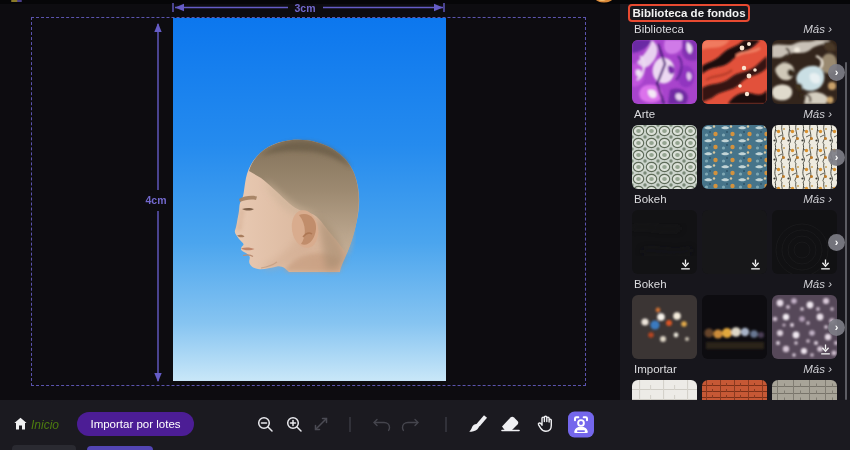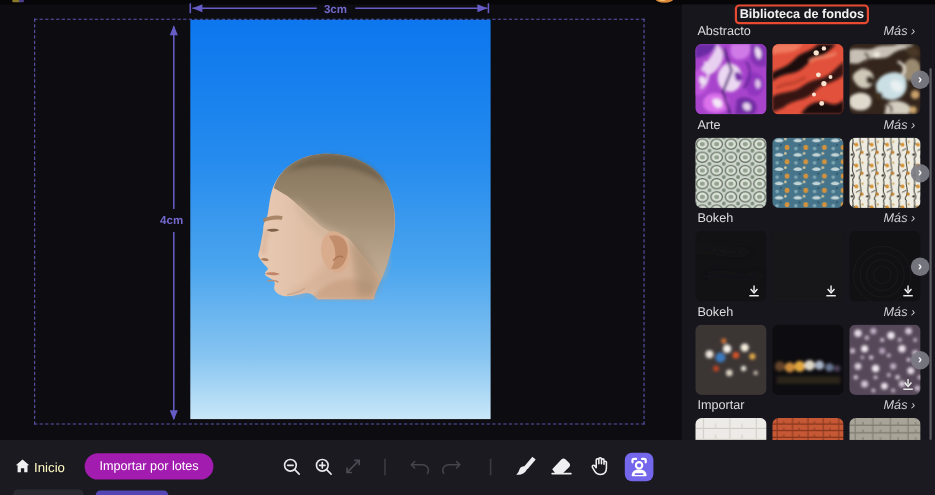--- a/index.html
+++ b/index.html
@@ -107,23 +107,23 @@
   <text x="305" y="11.5" font-size="10.5" font-weight="bold" fill="#7268cc" text-anchor="middle">3cm</text>
   <text x="156" y="204" font-size="10.5" font-weight="bold" fill="#7268cc" text-anchor="middle">4cm</text>
 
   <ellipse cx="604" cy="-1.5" rx="8.5" ry="4" fill="#d98838"></ellipse>
   <ellipse cx="602" cy="-2" rx="4.5" ry="3" fill="#f2bc6e"></ellipse>
 
   <rect x="11" y="0" width="8" height="2" rx="1" fill="#8a7a28"></rect>
   <rect x="17" y="0" width="5" height="2" rx="1" fill="#4a3e8a"></rect>
 </svg>
 
-<div class="abs" style="left:628px;top:4px;width:114px;height:14px;border:2px solid #e84a31;border-radius:4px;padding:0 2px;font-size:11.5px;font-weight:bold;color:#f2f2f2;display:flex;align-items:center;justify-content:center;margin-left:40px;">Biblioteca de fondos</div>
-
-<div class="abs lbl" style="top:23px;">Abstracto</div>
+<div class="abs" style="left:628px;top:4px;width:114px;height:14px;border:2px solid #e84a31;border-radius:4px;padding:0 2px;font-size:11.5px;font-weight:bold;color:#f2f2f2;display:flex;align-items:center;justify-content:center;">Biblioteca de fondos</div>
+
+<div class="abs lbl" style="top:23px;">Biblioteca</div>
 <div class="abs lbl" style="top:108px;">Arte</div>
 <div class="abs lbl" style="top:193px;">Bokeh</div>
 <div class="abs lbl" style="top:278px;">Bokeh</div>
 <div class="abs lbl" style="top:363px;">Importar</div>
 <div class="abs mas" style="top:23px;">Más ›</div>
 <div class="abs mas" style="top:108px;">Más ›</div>
 <div class="abs mas" style="top:193px;">Más ›</div>
 <div class="abs mas" style="top:278px;">Más ›</div>
 <div class="abs mas" style="top:363px;">Más ›</div>
 <style>
@@ -409,23 +409,23 @@
 </pattern>
       </defs>
 <rect width="65" height="20" fill="url(#br3)"></rect>
     </svg></div>
 
 <div class="abs" style="left:845px;top:62px;width:2px;height:338px;background:#5c5c63;border-radius:1px;"></div>
 
 <svg class="abs" style="left:14px;top:417px;" width="13" height="13" viewBox="0 0 13 13">
   <path d="M6.5,0.8 L12.6,6 L11,6 L11,12.4 L8,12.4 L8,8.6 L5,8.6 L5,12.4 L2,12.4 L2,6 L0.4,6 Z" fill="#f0f0f2"></path>
 </svg>
-<div class="abs" style="left:31px;top:418px;font-size:12px;color:#fef9c3;">Inicio</div>
-
-<div class="abs" style="left:77px;top:412px;width:117px;height:24px;border-radius:12px;background:#a21caf;color:#fff;font-size:11.5px;display:flex;align-items:center;justify-content:center;">Importar por lotes</div>
+<div class="abs" style="left:31px;top:418px;font-size:12px;color:#4d7c0f;font-style:italic;">Inicio</div>
+
+<div class="abs" style="left:77px;top:412px;width:117px;height:24px;border-radius:12px;background:#4c1d95;color:#fff;font-size:11.5px;display:flex;align-items:center;justify-content:center;">Importar por lotes</div>
 
 <svg class="abs" style="left:250px;top:408px;" width="350" height="34" viewBox="0 0 350 34">
 
   <g stroke="#e8e8ec" stroke-width="1.5" fill="none" stroke-linecap="round">
     <circle cx="14" cy="15" r="5.3"></circle>
     <line x1="18" y1="19" x2="22" y2="23"></line>
     <line x1="11.5" y1="15" x2="16.5" y2="15"></line>
   </g>
 
   <g stroke="#e8e8ec" stroke-width="1.5" fill="none" stroke-linecap="round">

